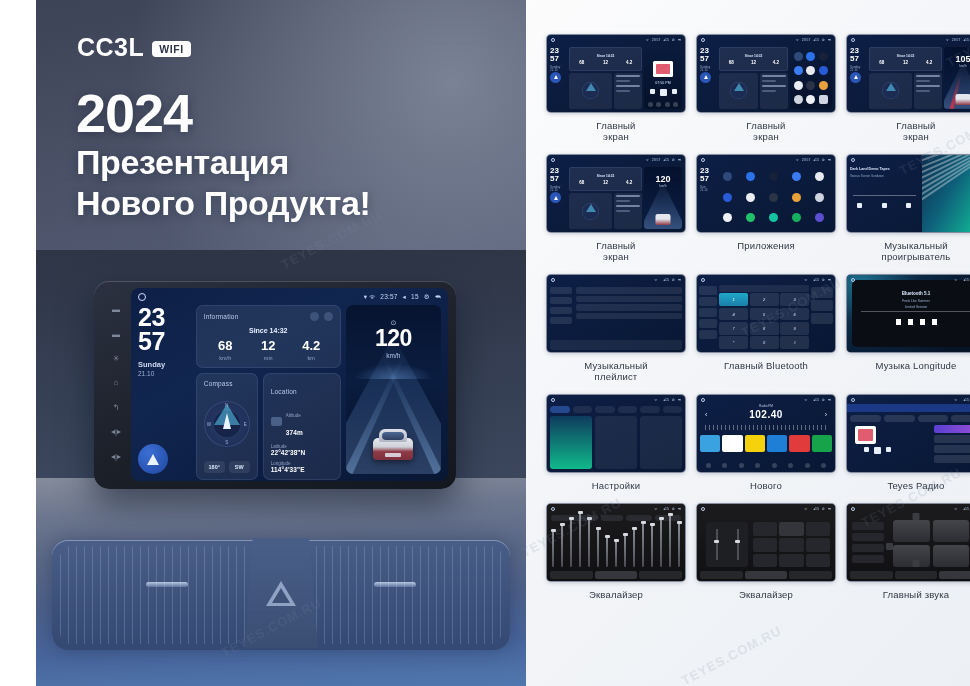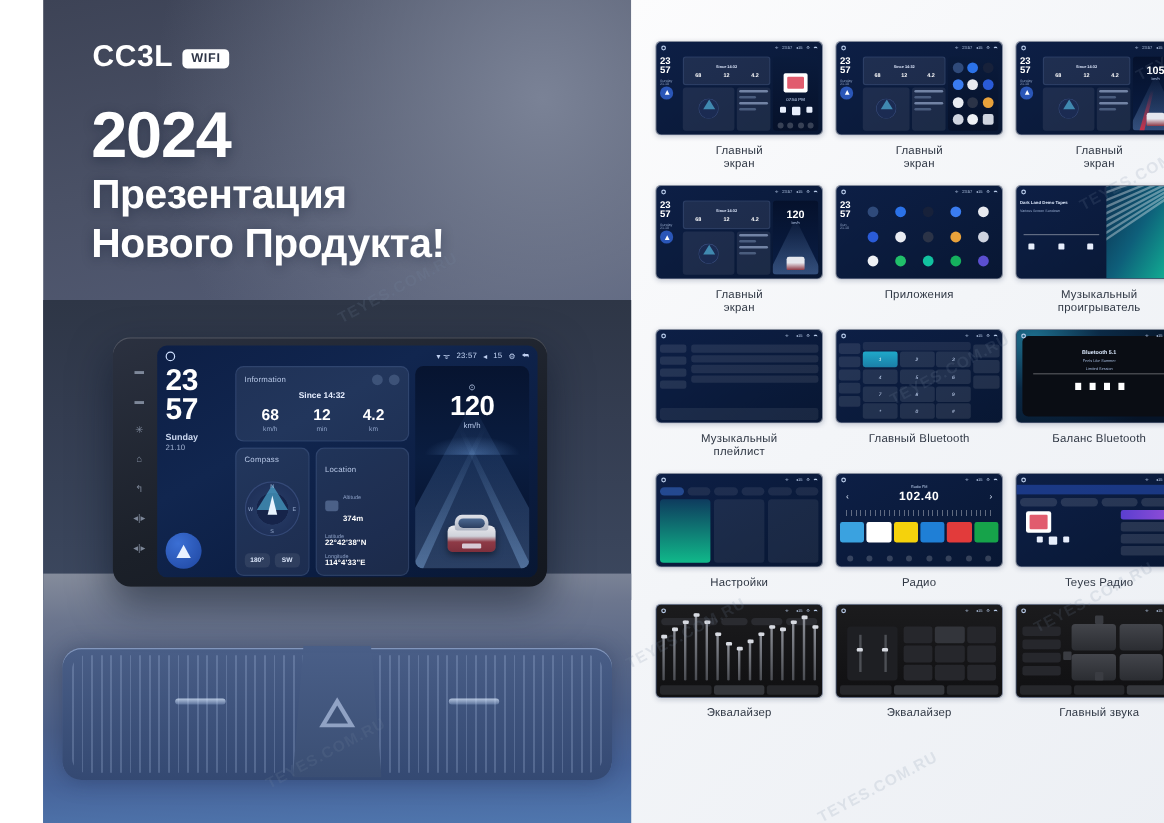--- a/index.html
+++ b/index.html
@@ -924,21 +924,21 @@
               <div class="prog"></div>
               <div class="ct">
                 <i></i>
                 <i></i>
                 <i></i>
                 <i></i>
               </div>
             </div>
           </div>
           <div class="cap">
-            <div>Баланс Bluetooth</div>
+            <div>Музыка Longitude</div>
           </div>
         </div>
         <div class="cell">
           <div class="thumb">
             <div class="tsb">
               <span class="o"></span>
               <span class="f"></span>
               <span>ᯤ</span>
               <span></span>
               <span>◂15</span>
@@ -992,21 +992,21 @@
               <i></i>
               <i></i>
               <i></i>
               <i></i>
               <i></i>
               <i></i>
               <i></i>
             </div>
           </div>
           <div class="cap">
-            <div>Радио</div>
+            <div>Нового</div>
           </div>
         </div>
         <div class="cell">
           <div class="thumb">
             <div class="teyes-top"></div>
             <div class="tsb">
               <span class="o"></span>
               <span class="f"></span>
               <span>ᯤ</span>
               <span></span>

